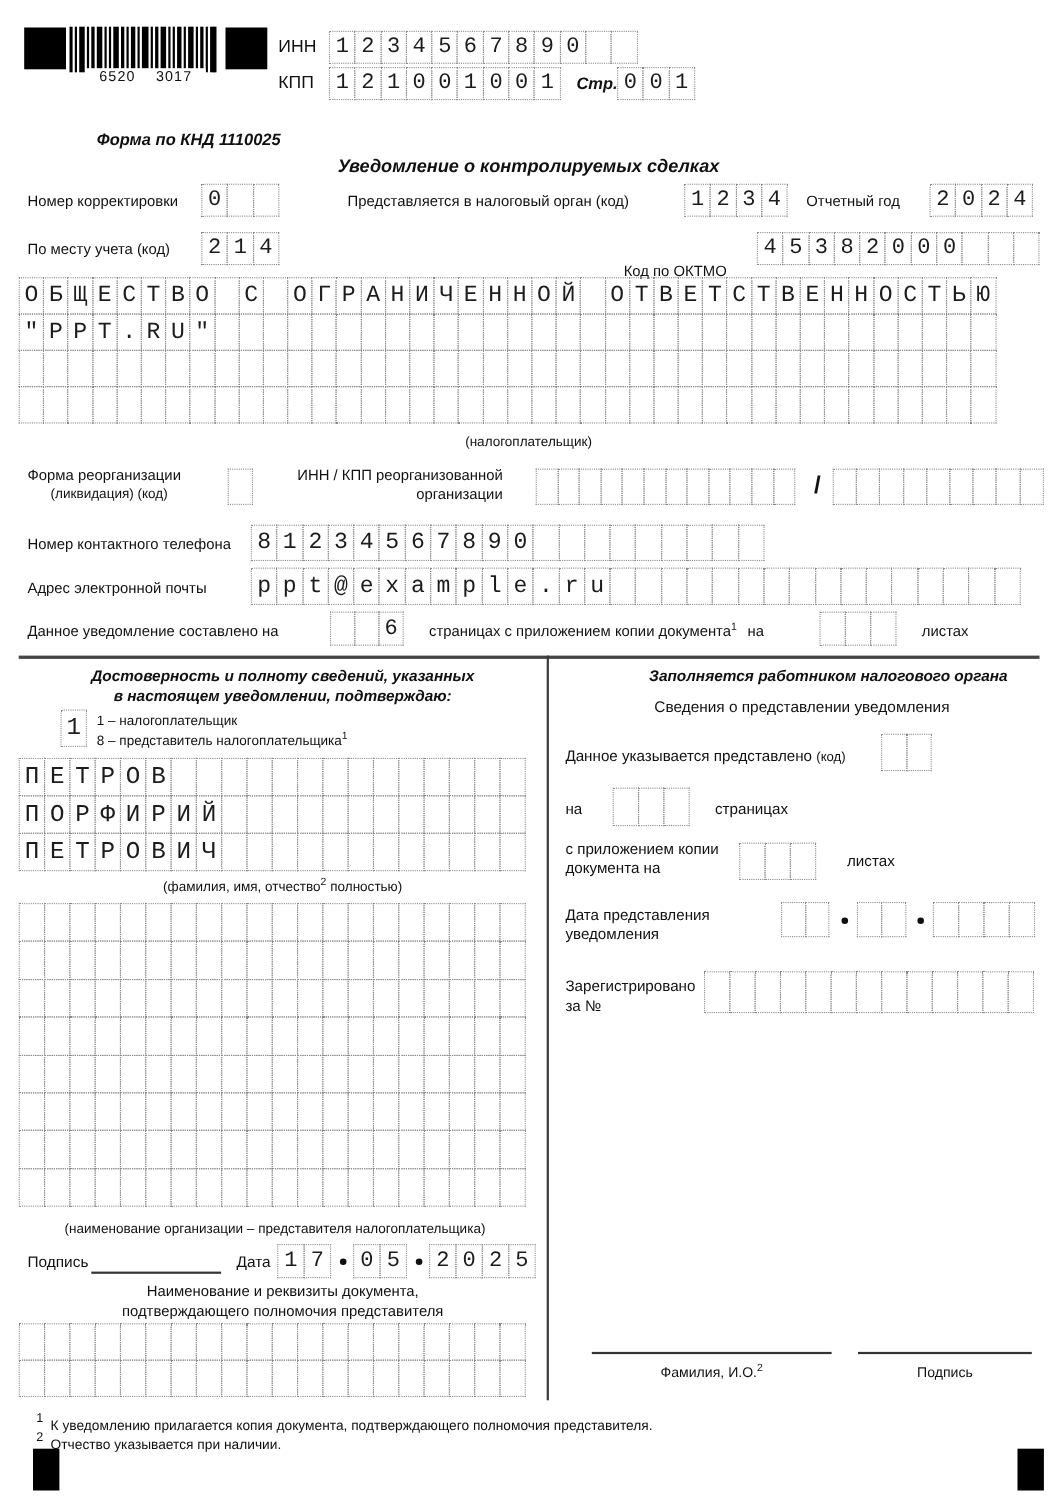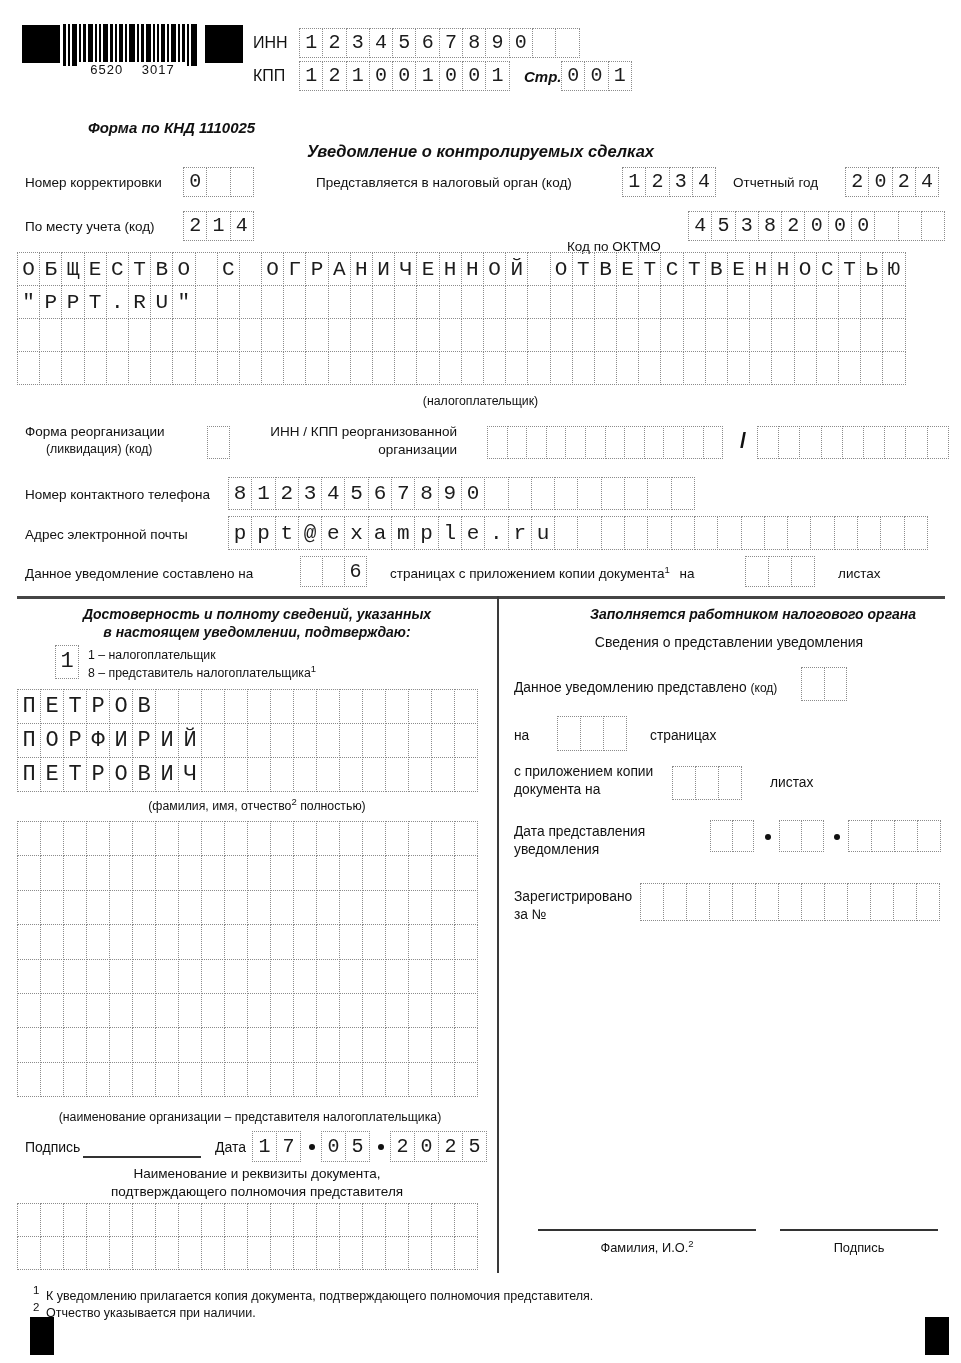--- a/index.html
+++ b/index.html
@@ -764,21 +764,21 @@
         <span class="c"></span>
         <span class="c"></span>
         <span class="c"></span>
       </div>
     </div>
 
   <div class="lb b ctr" style="left:497px;top:606px;width:464px;font-size:14px;padding-left:24px;">Заполняется работником налогового органа</div>
   <div class="lb ctr" style="left:497px;top:634px;width:464px;font-size:14px;">Сведения о представлении уведомления</div>
 
   <div class="lb" style="left:514px;top:679px;font-size:13.8px;">
-    <span>Данное уведомлению представлено</span>
+    <span>Данное указывается представлено</span>
     <span class="sm" style="font-size:12px;">(код)</span>
   </div>
   <div class="cellrow" style="left:801px;top:667px;--cw:23.5px;--ch:34px;--cf:20px;">
       <span class="c"></span>
       <span class="c"></span>
     </div>
 
   <div class="lb" style="left:514px;top:727px;font-size:13.8px;">на</div>
   <div class="cellrow" style="left:557px;top:716px;--cw:24px;--ch:35px;--cf:20px;">
       <span class="c"></span>

